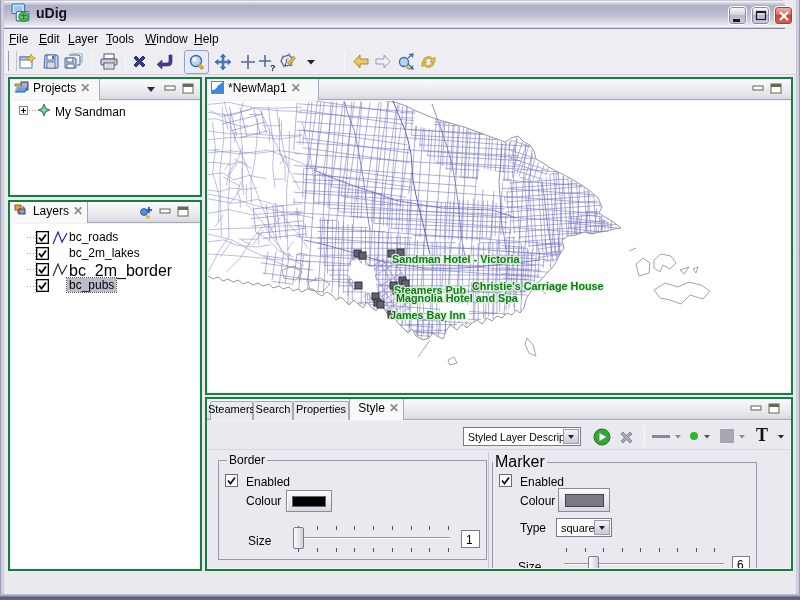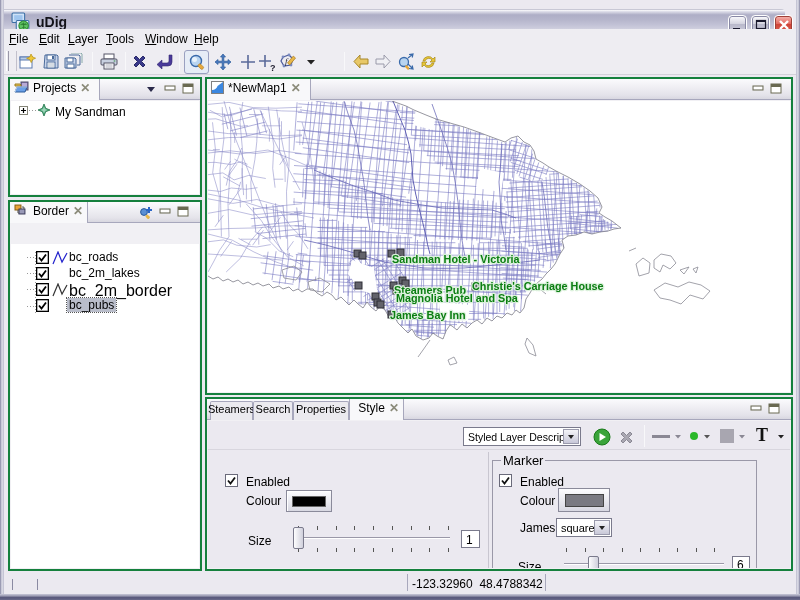--- a/index.html
+++ b/index.html
@@ -9,21 +9,21 @@
   background:#ebe9f0; }
 
 .brd-l { position:absolute; left:0; top:0; width:4px; height:600px;
   background:linear-gradient(90deg,#81819e,#c6c6d6,#d9d9e4,#b9b9cc); }
 .brd-r { position:absolute; right:0; top:0; width:4px; height:600px;
   background:linear-gradient(270deg,#81819e,#c6c6d6,#d9d9e4,#b9b9cc); }
 .brd-b { position:absolute; left:0; bottom:0; width:800px; height:6px;
   background:linear-gradient(0deg,#6b6b8c 0%,#56567a 40%,#9d9db4 70%,#c8c8d8 100%); }
 
 .title { position:absolute; left:0; top:0; width:785px; height:29px; border-radius:4px 4px 0 0;
-  background:linear-gradient(180deg,#7e7e9c 0%,#ffffff 3%,#dcdce8 9%,#aeaec6 20%,#b6b6cc 38%,#c2c2d6 55%,#d2d2e0 72%,#e6e6ee 85%,#f8f8fb 93%,#9d9db4 97%,#6d6d8d 100%);margin-top:9px; }
+  background:linear-gradient(180deg,#7e7e9c 0%,#ffffff 3%,#dcdce8 9%,#aeaec6 20%,#b6b6cc 38%,#c2c2d6 55%,#d2d2e0 72%,#e6e6ee 85%,#f8f8fb 93%,#9d9db4 97%,#6d6d8d 100%); }
 .title .txt { position:absolute; left:36px; top:5px; font-size:14px; font-weight:bold; color:#121218; letter-spacing:0px; }
 .tbtn { position:absolute; top:6px; width:19px; height:19px; border-radius:4px;
   border:1px solid #fff; box-shadow:0 0 0 1px #8989a5 inset;
   background:linear-gradient(180deg,#fdfdfe,#d4d4e0 45%,#b9b9cb 50%,#cacada 90%,#9f9fb8); }
 .tbtn.close { background:linear-gradient(180deg,#f6b8b2,#e2685f 45%,#cf4438 50%,#d95c50 90%,#b03a30); box-shadow:0 0 0 1px #a04038 inset; }
 .tbtn svg { position:absolute; left:0; top:0; }
 
 .menubar { position:absolute; left:4px; top:29px; width:792px; height:19px;
   background:#eeedf2; color:#000; }
 .menubar span { position:absolute; top:3px; font-size:12px; }
@@ -214,40 +214,40 @@
   </div>
 
   <div class="panel" style="left:8px; top:200px; width:194px; height:371px;">
     <div class="tabstrip">
       <div class="tab-active" style="width:78px">
         <svg width="15" height="13" viewBox="0 0 15 13">
           <rect x="1" y="1" width="6" height="5" fill="#e8a33a" stroke="#8a6010"></rect>
           <rect x="5" y="5" width="6" height="5" fill="#9a9ab8" stroke="#3a3a5a"></rect>
           <path d="M4 6 v3 h1 M8 3 h2 v2" fill="none" stroke="#555"></path>
         </svg>
-        <span>Border</span>
+        <span>Layers</span>
         <span class="xicon">✕</span>
       </div>
       <div class="viewbtns" style="right:10px">
         <svg width="16" height="14" viewBox="0 0 16 14">
             <circle cx="6" cy="6" r="3.4" fill="#5a8fd4" stroke="#2a5a9a"></circle>
             <rect x="8.2" y="8.6" width="3" height="4.4" rx="1" transform="rotate(-45 9.7 10.8)" fill="#e8b84a"></rect>
             <path d="M11 1 v6 M8 4 h6" stroke="#2a66c8" stroke-width="2"></path>
           </svg>
         <svg width="13" height="12">
             <rect x="1" y="3" width="10" height="4" fill="none" stroke="#6a6a52"></rect>
             <rect x="2" y="4" width="8" height="2" fill="#fff"></rect>
           </svg>
         <svg width="13" height="12">
             <rect x="1" y="1" width="10" height="9" fill="#fff" stroke="#6a6a52"></rect>
             <rect x="1" y="1" width="10" height="3" fill="#6a6a52"></rect>
           </svg>
       </div>
     </div>
-    <div class="content-white" style="left:1px; top:22px; right:1px; bottom:1px;margin-top:20px;">
+    <div class="content-white" style="left:1px; top:22px; right:1px; bottom:1px;">
       <div style="position:absolute;left:24px;top:8px;width:1px;height:62px;background:repeating-linear-gradient(180deg,#999 0 1px,transparent 1px 3px)"></div>
 <div style="position:absolute;left:16px;top:13px;width:10px;height:1px;background:repeating-linear-gradient(90deg,#999 0 1px,transparent 1px 3px)"></div>
 <svg width="13" height="13" style="position:absolute;left:25px;top:7px" viewBox="0 0 13 13">
           <rect x="0.5" y="0.5" width="12" height="12" fill="#fff" stroke="#000" stroke-width="1.6"></rect>
           <path d="M3 6.5 L5.5 9.5 L10 3.5" fill="none" stroke="#000" stroke-width="1.8"></path>
         </svg>
 <svg width="16" height="14" style="position:absolute;left:41px;top:7px">
           <path d="M1 13 L6 1 L10 11 L15 2" fill="none" stroke="#2222cc" stroke-width="1.2"></path>
         </svg>
 <span style="position:absolute;left:58px;top:6px;font-size:12px">bc_roads</span>
@@ -270,21 +270,21 @@
 <svg width="13" height="13" style="position:absolute;left:25px;top:55px" viewBox="0 0 13 13">
           <rect x="0.5" y="0.5" width="12" height="12" fill="#fff" stroke="#000" stroke-width="1.6"></rect>
           <path d="M3 6.5 L5.5 9.5 L10 3.5" fill="none" stroke="#000" stroke-width="1.8"></path>
         </svg>
 <span style="position:absolute;left:56px;top:54px;font-size:12px;background:#b9bdca;outline:1px dotted #555;padding:0 2px">bc_pubs</span>
     </div>
   </div>
 
   <div class="panel" style="left:205px; top:77px; width:588px; height:318px;">
     <div class="tabstrip">
-      <div class="tab-active" style="width:104px">
+      <div class="tab-active" style="width:112px">
         <svg width="13" height="13" viewBox="0 0 13 13">
           <rect x="0.5" y="0.5" width="12" height="12" fill="#fff" stroke="#808080"></rect>
           <path d="M1 12 L1 9 C4 9 6 7 6.5 5 L12 1 L12 12 z" fill="#3b87e0"></path>
         </svg>
         <span>*NewMap1</span>
         <span class="xicon">✕</span>
       </div>
       <div class="viewbtns" style="right:8px">
         <svg width="13" height="12">
             <rect x="1" y="3" width="10" height="4" fill="none" stroke="#6a6a52"></rect>
@@ -400,20 +400,23 @@
         </svg>
 <div style="position:absolute;left:512px;top:8px;width:14px;height:14px;background:#a8a6b0"></div>
 <svg width="8" height="6" style="position:absolute;left:530px;top:13px">
           <path d="M1 1 h6 l-3 3.5 z" fill="#8a8894"></path>
         </svg>
 <div style="position:absolute;left:548px;top:4px;width:17px;height:20px;font-size:18px;font-weight:bold;color:#111;font-family:'Liberation Serif',serif">T</div>
 <svg width="8" height="6" style="position:absolute;left:569px;top:13px">
           <path d="M1 1 h6 l-3 3.5 z" fill="#222"></path>
         </svg>
 <div style="position:absolute;left:280px;top:31px;width:1px;bottom:0;background:#c8c6d0"></div>
+<fieldset style="position:absolute;left:10px;top:32px;width:269px;height:107px;border:1px solid #9a98a8;border-radius:0;padding:0">
+          <legend style="font-size:12px;margin-left:8px;padding:0 2px">Border</legend>
+        </fieldset>
 <svg width="13" height="13" style="position:absolute;left:17px;top:53px" viewBox="0 0 13 13">
           <rect x="0.5" y="0.5" width="12" height="12" fill="#fff" stroke="#6a6a7a"></rect>
           <path d="M3 6.5 L5.5 9.5 L10 3.5" fill="none" stroke="#111" stroke-width="1.8"></path>
         </svg>
 <span style="position:absolute;left:38px;top:54px;font-size:12px">Enabled</span>
 <span style="position:absolute;left:38px;top:73px;font-size:12px">Colour</span>
 <div style="position:absolute;left:78px;top:69px;width:46px;height:22px;background:linear-gradient(180deg,#fcfcfe,#d8d8e2);border:1px solid #8a8a9a;box-shadow:1px 1px 0 #fff inset">
           <div style="position:absolute;left:5px;top:5px;width:34px;height:11px;background:#000;border:1px solid #666"></div>
         </div>
 <span style="position:absolute;left:40px;top:113px;font-size:12px">Size</span>
@@ -432,54 +435,47 @@
         <div style="position:absolute;left:146.2px;top:127px;width:1px;height:4px;background:#555"></div>
         <div style="position:absolute;left:165.0px;top:127px;width:1px;height:4px;background:#555"></div>
         <div style="position:absolute;left:183.8px;top:127px;width:1px;height:4px;background:#555"></div>
         <div style="position:absolute;left:202.5px;top:127px;width:1px;height:4px;background:#555"></div>
         <div style="position:absolute;left:221.2px;top:127px;width:1px;height:4px;background:#555"></div>
         <div style="position:absolute;left:240.0px;top:127px;width:1px;height:4px;background:#555"></div>
 <div style="position:absolute;left:88px;top:116px;width:154px;height:2px;background:#9a98a8;border-bottom:1px solid #fff"></div>
 <div style="position:absolute;left:85px;top:106px;width:11px;height:22px;background:linear-gradient(90deg,#fdfdfe,#d0d0dc);border:1px solid #7a7a8c;border-radius:2px"></div>
 <div style="position:absolute;left:253px;top:109px;width:19px;height:18px;background:#fff;border:1px solid #7a7a8c;font-size:12px;padding:2px 0 0 4px">1</div>
 <fieldset style="position:absolute;left:284px;top:32px;width:265px;height:128px;border:1px solid #9a98a8;border-radius:0;padding:0">
-          <legend style="font-size:13px;margin-left:8px;padding:0 2px">Marker</legend>
+          <legend style="font-size:16px;padding:0 2px">Marker</legend>
         </fieldset>
 <svg width="13" height="13" style="position:absolute;left:291px;top:53px" viewBox="0 0 13 13">
           <rect x="0.5" y="0.5" width="12" height="12" fill="#fff" stroke="#6a6a7a"></rect>
           <path d="M3 6.5 L5.5 9.5 L10 3.5" fill="none" stroke="#111" stroke-width="1.8"></path>
         </svg>
 <span style="position:absolute;left:312px;top:54px;font-size:12px">Enabled</span>
 <span style="position:absolute;left:312px;top:73px;font-size:12px">Colour</span>
 <div style="position:absolute;left:350px;top:67px;width:52px;height:24px;background:linear-gradient(180deg,#fcfcfe,#d8d8e2);border:1px solid #8a8a9a">
           <div style="position:absolute;left:6px;top:5px;width:39px;height:13px;background:#7a7a82;border:1px solid #444"></div>
         </div>
-<span style="position:absolute;left:312px;top:100px;font-size:12px">James</span>
+<span style="position:absolute;left:312px;top:100px;font-size:12px">Type</span>
 <div style="position:absolute;left:348px;top:97px;width:56px;height:19px;background:#fff;border:1px solid #7a7a8c;font-size:11px;padding:3px 0 0 4px">square<div style="position:absolute;right:1px;top:1px;width:16px;height:15px;background:linear-gradient(180deg,#f4f4f8,#c8c8d8);border:1px solid #9a9aac"><svg width="14" height="13">
               <path d="M4 5 h6 l-3 4 z" fill="#222"></path>
             </svg></div></div>
 <div style="position:absolute;left:358.0px;top:127px;width:1px;height:4px;background:#555"></div>
         <div style="position:absolute;left:376.5px;top:127px;width:1px;height:4px;background:#555"></div>
         <div style="position:absolute;left:395.0px;top:127px;width:1px;height:4px;background:#555"></div>
         <div style="position:absolute;left:413.5px;top:127px;width:1px;height:4px;background:#555"></div>
         <div style="position:absolute;left:432.0px;top:127px;width:1px;height:4px;background:#555"></div>
         <div style="position:absolute;left:450.5px;top:127px;width:1px;height:4px;background:#555"></div>
         <div style="position:absolute;left:469.0px;top:127px;width:1px;height:4px;background:#555"></div>
         <div style="position:absolute;left:487.5px;top:127px;width:1px;height:4px;background:#555"></div>
         <div style="position:absolute;left:506.0px;top:127px;width:1px;height:4px;background:#555"></div>
 <span style="position:absolute;left:310px;top:139px;font-size:12px">Size</span>
 <div style="position:absolute;left:356px;top:142px;width:160px;height:2px;background:#9a98a8;border-bottom:1px solid #fff"></div>
 <div style="position:absolute;left:380px;top:135px;width:11px;height:17px;background:linear-gradient(90deg,#fdfdfe,#d0d0dc);border:1px solid #7a7a8c;border-radius:2px"></div>
 <div style="position:absolute;left:524px;top:135px;width:18px;height:17px;background:#fff;border:1px solid #7a7a8c;font-size:12px;padding:1px 0 0 4px">6</div>
     </div>
   </div>
 
-  <div class="status">
-    <div class="grip" style="left:8px"></div>
-    <div class="grip" style="left:33px"></div>
-    <div class="coords">-123.32960&nbsp;&nbsp;48.4788342</div>
-    <div style="position:absolute;left:403px;top:2px;width:1px;height:17px;background:#a8a8bc"></div>
-    <div style="position:absolute;left:541px;top:2px;width:1px;height:17px;background:#a8a8bc"></div>
-  </div>
   <div class="brd-l"></div>
     <div class="brd-r"></div>
     <div class="brd-b"></div>
 </div>
 
 </body></html>

